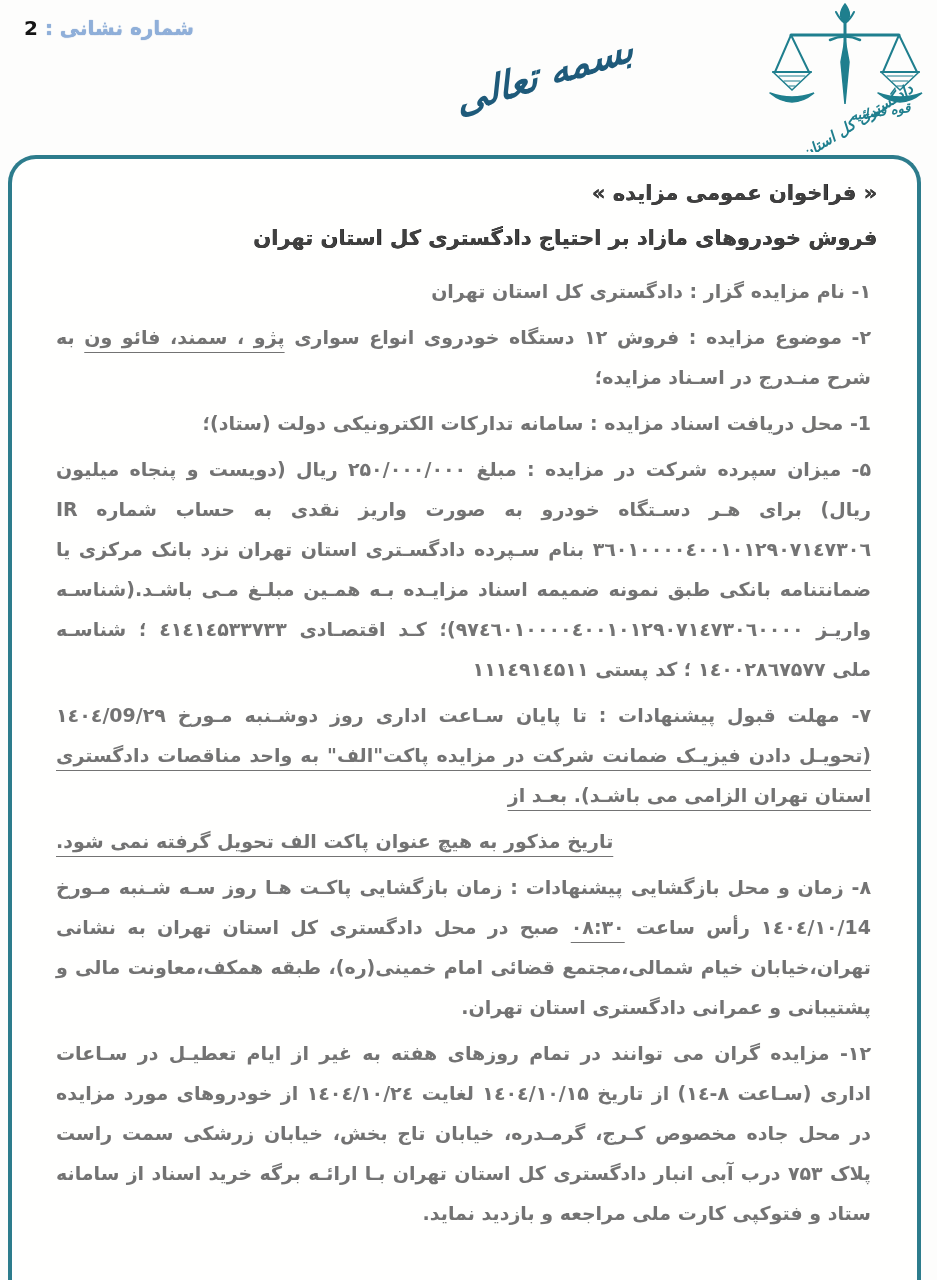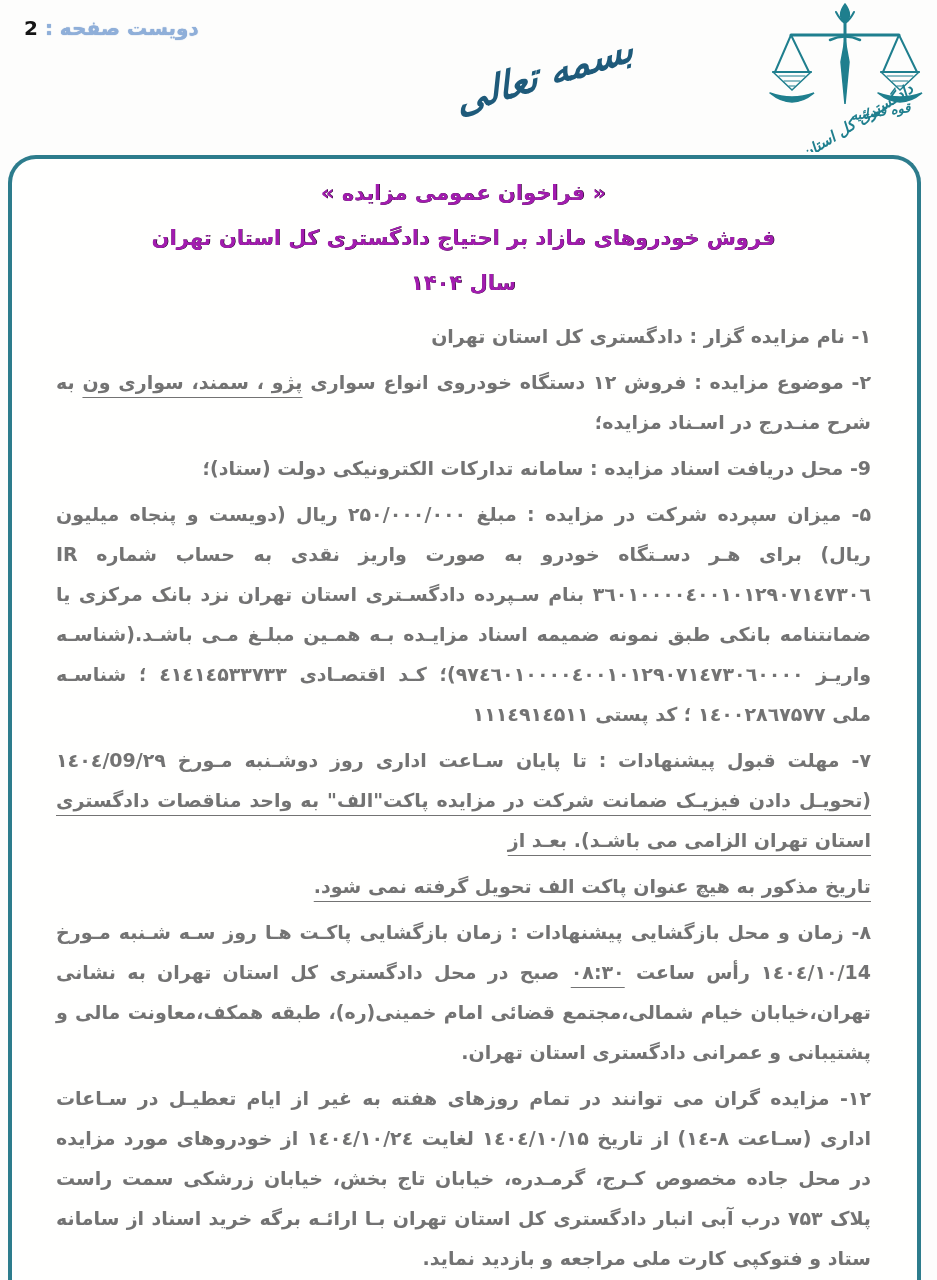--- a/index.html
+++ b/index.html
@@ -25,37 +25,37 @@
   
   .box{
     position:absolute;top:155px;left:8px;width:905px;height:1180px;
     border:4px solid #2d7c8c;border-bottom:none;
     border-radius:28px 28px 0 0;background:#fffffe;
   }
   .content{
     position:absolute;top:12px;left:38px;right:40px;direction:rtl;
   }
   .t1,.t2,.t3{
-    text-align:center;font-weight:bold;color:#a21caf;
+    font-weight:bold;color:#404040;
     font-size:21px;line-height:45px;margin:0;
     text-shadow:.4px 0 0 #000;
   }
   .body-p{
     font-size:19px;line-height:40px;font-weight:bold;
     text-align:justify;margin:6px;color:#737373;
   }
-  .center-line{text-align:right;}
+  .center-line{text-align:left;}
   .u{text-decoration:underline;text-underline-offset:8px;text-decoration-thickness:1.2px;}
   .first-gap{margin-top:10px;}
 </style>
 </head>
 <body>
 
 <div class="page-label">
-  <span class="lbl">دویست صفحه : </span><span class="num">2</span>
+  <span class="lbl">شماره نشانی : </span><span class="num">2</span>
 </div>
 
 <div class="bismillah">بسمه تعالی</div>
 
 <div class="logo">
   <svg viewBox="0 0 176 152">
     <g stroke="#1f7f8e" fill="none" stroke-width="3" stroke-linecap="round">
 
       <path d="M88,4 c-6,8 -6,14 0,19 c6,-5 6,-11 0,-19" fill="#1f7f8e" stroke-width="1.5"></path>
       <path d="M79,12 q4,8 9,11 M97,12 q-4,8 -9,11" stroke-width="2"></path>
@@ -80,27 +80,26 @@
     </g>
     <text x="124" y="116" font-size="13" font-weight="bold" fill="#1f7f8e" text-anchor="middle" transform="rotate(-8 124 116)" font-style="italic">قوه قضائیه</text>
     <text x="86" y="136" font-size="15" font-weight="bold" font-style="italic" fill="#1f7f8e" text-anchor="middle" transform="rotate(-32 86 136)">دادگستری کل استان تهران</text>
   </svg>
 </div>
 
 <div class="box">
   <div class="content">
     <p class="t1">« فراخوان عمومی مزایده »</p>
     <p class="t2">فروش خودروهای مازاد بر احتیاج دادگستری کل استان تهران</p>
-    <p class="t3">سال ۱۴۰۴</p>
 
     <p class="body-p first-gap">۱- نام مزایده گزار : دادگستری کل استان تهران</p>
 
-    <p class="body-p"><span>۲- موضوع مزایده : فروش ۱۲ دستگاه خودروی انواع سواری </span><span class="u">پژو ، سمند، سواری ون</span><span> به شرح منـدرج در اسـناد مزایده؛</span></p>
+    <p class="body-p"><span>۲- موضوع مزایده : فروش ۱۲ دستگاه خودروی انواع سواری </span><span class="u">پژو ، سمند، فائو ون</span><span> به شرح منـدرج در اسـناد مزایده؛</span></p>
 
-    <p class="body-p">9- محل دریافت اسناد مزایده : سامانه تدارکات الکترونیکی دولت (ستاد)؛</p>
+    <p class="body-p">1- محل دریافت اسناد مزایده : سامانه تدارکات الکترونیکی دولت (ستاد)؛</p>
 
 
     <p class="body-p">۵- میزان سپرده شرکت در مزایده : مبلغ ۲۵۰/۰۰۰/۰۰۰ ریال (دویست و پنجاه میلیون ریال) برای هـر دسـتگاه خودرو به صورت واریز نقدی به حساب شماره IR ۳٦۰۱۰۰۰۰٤۰۰۱۰۱۲۹۰۷۱٤۷۳۰٦ بنام سـپرده دادگسـتری استان تهران نزد بانک مرکزی یا ضمانتنامه بانکی طبق نمونه ضمیمه اسناد مزایـده بـه همـین مبلـغ مـی باشـد.(شناسـه واریـز ۹۷٤٦۰۱۰۰۰۰٤۰۰۱۰۱۲۹۰۷۱٤۷۳۰٦۰۰۰۰)؛ کـد اقتصـادی ٤۱٤۱٤۵۳۳۷۳۳ ؛ شناسـه ملی ۱٤۰۰۲۸٦۷۵۷۷ ؛ کد پستی ۱۱۱٤۹۱٤۵۱۱</p>
 
     <p class="body-p"><span>۷- مهلت قبول پیشنهادات : تا پایان سـاعت اداری روز دوشـنبه مـورخ ۱٤۰٤/09/۲۹ </span><span class="u">(تحویـل دادن فیزیـک ضمانت شرکت در مزایده پاکت"الف"  به واحد مناقصات دادگستری استان تهران الزامی می باشـد). بعـد از</span></p>
     <p class="body-p center-line"><span class="u">تاریخ مذکور به هیچ عنوان پاکت الف تحویل گرفته نمی شود.</span></p>
 
     <p class="body-p"><span>۸- زمان و محل بازگشایی پیشنهادات : زمان بازگشایی پاکـت هـا روز سـه شـنبه مـورخ ۱٤۰٤/۱۰/14 رأس ساعت </span><span class="u">۰۸:۳۰</span><span> صبح در محل دادگستری کل استان تهران به نشانی تهران،خیابان خیام شمالی،مجتمع قضائی امام خمینی(ره)، طبقه همکف،معاونت مالی و پشتیبانی و عمرانی دادگستری استان تهران.</span></p>
 
     <p class="body-p">۱۲- مزایده گران می توانند در تمام روزهای هفته به غیر از ایام تعطیـل در سـاعات اداری (سـاعت ۸-۱٤) از تاریخ ۱٤۰٤/۱۰/۱۵ لغایت ۱٤۰٤/۱۰/۲٤ از خودروهای مورد مزایده در محل جاده مخصوص کـرج، گرمـدره، خیابان تاج بخش، خیابان زرشکی سمت راست پلاک ۷۵۳ درب آبی انبار دادگستری کل استان تهران بـا ارائـه برگه خرید اسناد از سامانه ستاد و فتوکپی کارت ملی مراجعه و بازدید نماید.</p>

